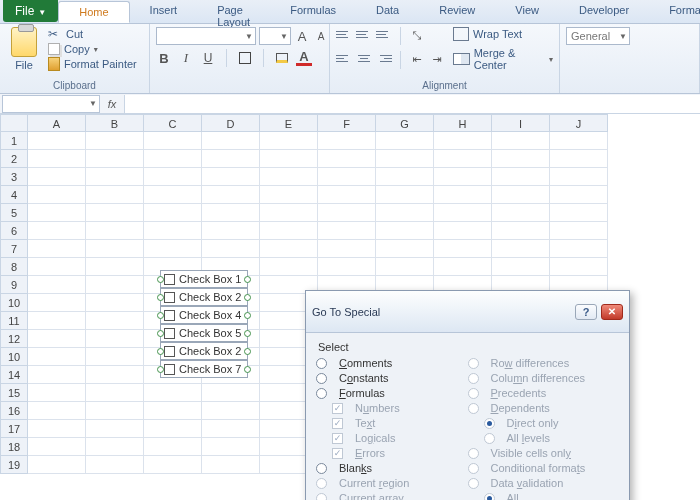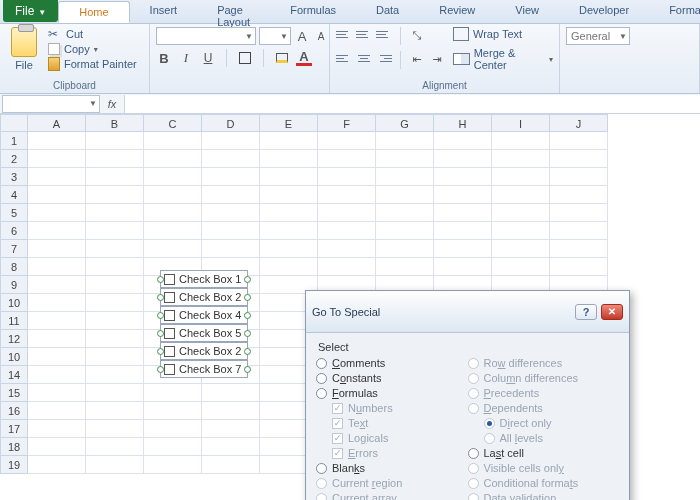--- a/index.html
+++ b/index.html
@@ -81,21 +81,21 @@
   .dialog{position:absolute; left:305px; top:176px; width:325px; background:#eef2f7; border:1px solid #8a9ab0; box-shadow:3px 3px 8px rgba(0,0,0,.3); font-size:11px;}
   .titlebar{height:42px;background:linear-gradient(#fdfefe,#dde7f3);display:flex;align-items:center;padding:0 6px;border-bottom:1px solid #b7c5d8;}
   .titlebar .title{flex:1;color:#2a3a55;}
   .win-btn{width:22px;height:16px;border:1px solid #9aa7b8;border-radius:3px;display:flex;align-items:center;justify-content:center;margin-left:4px;background:linear-gradient(#fbfcfe,#e2e9f3);}
   .win-close{background:linear-gradient(#f08a7a,#c13a2a);border-color:#a02a1c;color:#fff;font-weight:bold;font-size:10px;}
   .help{color:#3a5a88;font-weight:bold;}
   .dlg-body{padding:6px 10px 8px 10px;}
   .section-label{margin:2px 0 4px 2px;}
   .cols{display:flex;}
   .col{width:50%;display:flex;flex-direction:column;gap:3px;}
-  .opt{display:flex;align-items:center;gap:5px;white-space:nowrap;}
+  .opt{display:flex;align-items:center;gap:12px;white-space:nowrap;}
   .radio{width:11px;height:11px;border:1px solid #7a899c;border-radius:50%;display:inline-flex;align-items:center;justify-content:center;background:#fff;}
   .radio.sel::after{content:"";width:5px;height:5px;background:#2a5a9e;border-radius:50%;}
   .radio.dis{border-color:#bfc8d4;}
   .check{width:11px;height:11px;border:1px solid #bfc8d4;background:#fff;display:inline-flex;align-items:center;justify-content:center;font-size:9px;color:#9aaac0;}
   .check.on::after{content:"\2713";}
   .dis-t{color:#9aa4b2;}
   .indent{padding-left:16px;}
   .accel{text-decoration:underline;}
   .dotted{border:1px dotted #6a7a90; padding:0 1px;}
 </style>
@@ -644,24 +644,20 @@
               <span><span class="accel">D</span>ependents</span>
             </label>
           <label class="opt indent dis-t">
               <span class="radio dis sel"></span>
               <span>D<span class="accel">i</span>rect only</span>
             </label>
           <label class="opt indent dis-t">
               <span class="radio dis"></span>
               <span>All <span class="accel">l</span>evels</span>
             </label>
-          <label class="opt">
-              <span class="radio"></span>
-              <span>La<span class="accel">s</span>t cell</span>
-            </label>
           <label class="opt dis-t">
               <span class="radio dis"></span>
               <span>Visible cells onl<span class="accel">y</span></span>
             </label>
           <label class="opt dis-t">
               <span class="radio dis"></span>
               <span>Conditional forma<span class="accel">t</span>s</span>
             </label>
           <label class="opt dis-t">
               <span class="radio dis"></span>

